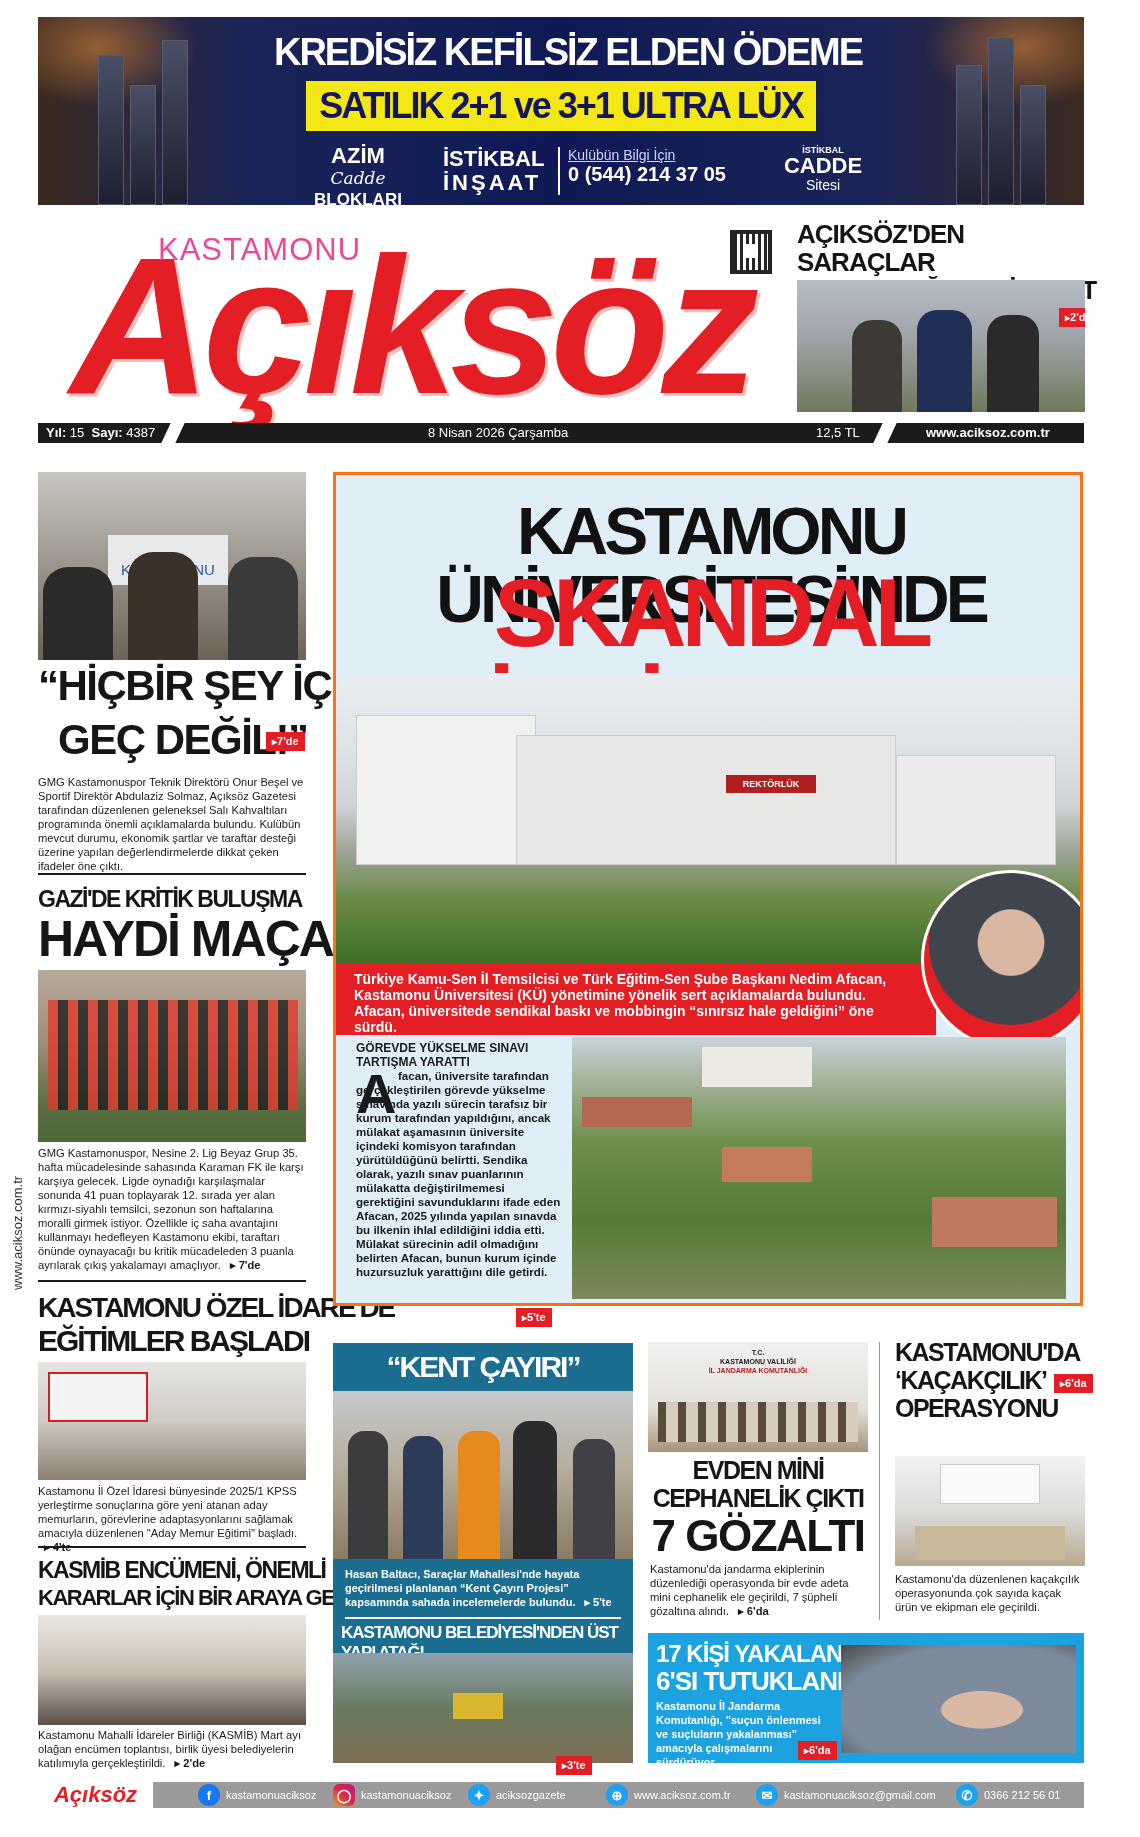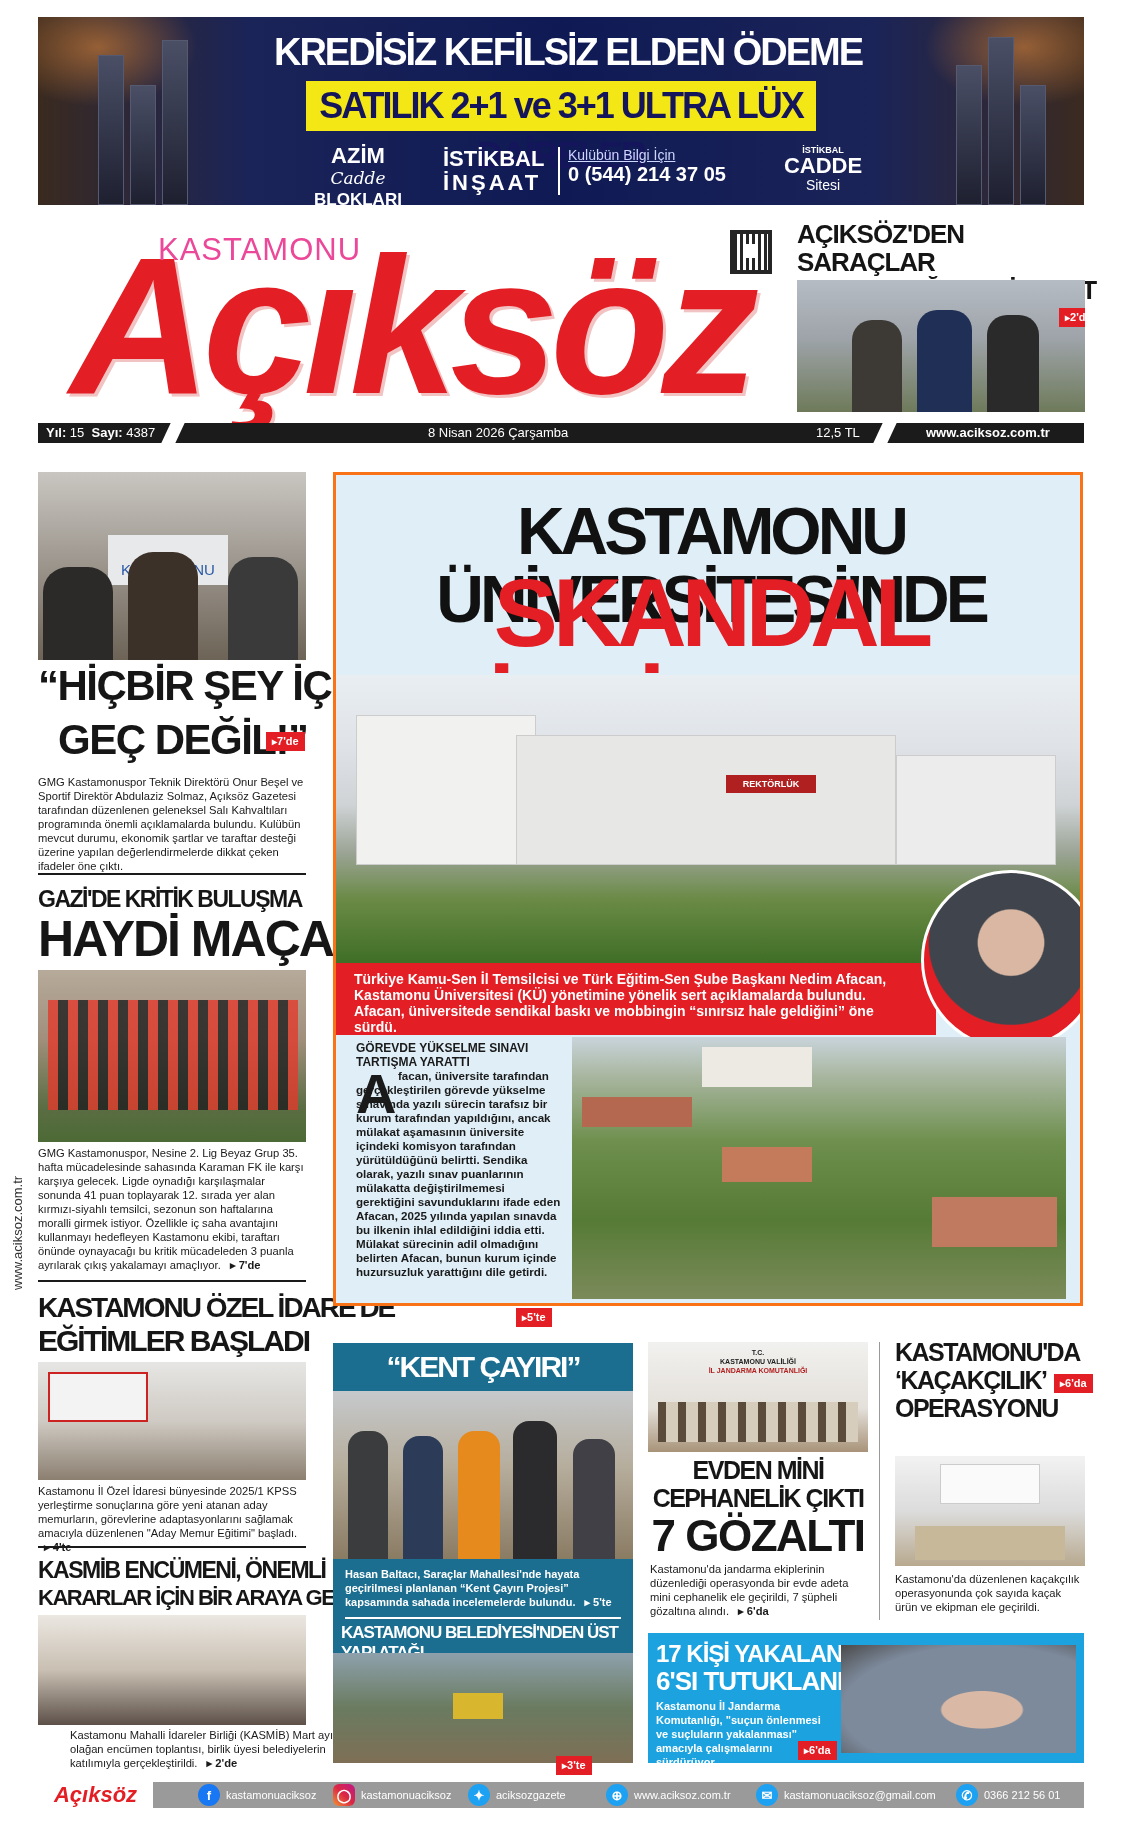--- a/index.html
+++ b/index.html
@@ -179,21 +179,21 @@
 </div>
 <div class="body-txt" style="left:38px;top:1484px;width:268px;">
   <span>Kastamonu İl Özel İdaresi bünyesinde 2025/1 KPSS yerleştirme sonuçlarına göre yeni atanan aday memurların, görevlerine adaptasyonlarını sağlamak amacıyla düzenlenen "Aday Memur Eğitimi" başladı.</span>
   <b style="margin-left:6px;">▸ <span>4'te</span></b>
 </div>
 <div class="rule" style="left:38px;top:1546px;width:268px;"></div>
 
 <div class="headline" style="left:38px;top:1556px;font-size:23px;line-height:28px;letter-spacing:-1.5px;">KASMİB ENCÜMENİ, ÖNEMLİ</div>
 <div class="headline" style="left:38px;top:1584px;font-size:22px;line-height:28px;letter-spacing:-1.5px;">KARARLAR İÇİN BİR ARAYA GELDİ</div>
 <div class="photo" style="left:38px;top:1615px;width:268px;height:110px;background:linear-gradient(180deg,#ebe7e1 0%,#c9bfb2 50%,#5c5048 100%);"></div>
-<div class="body-txt" style="left:38px;top:1728px;width:268px;margin-left:32px;">
+<div class="body-txt" style="left:38px;top:1728px;width:268px;">
   <span>Kastamonu Mahalli İdareler Birliği (KASMİB) Mart ayı olağan encümen toplantısı, birlik üyesi belediyelerin katılımıyla gerçekleştirildi.</span>
   <b style="margin-left:6px;">▸ <span>2'de</span></b>
 </div>
 
 <div id="main" class="abs">
   <div id="main-h1" class="abs">KASTAMONU ÜNİVERSİTESİ'NDE</div>
   <div id="main-h2" class="abs">SKANDAL İDDİALAR!</div>
   <div id="main-photo" class="photo">
     <div class="abs" style="left:20px;top:40px;width:180px;height:150px;background:#f1f1f0;border:1px solid #ccc;"></div>
     <div class="abs" style="left:180px;top:60px;width:380px;height:130px;background:#e7e7e6;border:1px solid #ccc;"></div>

